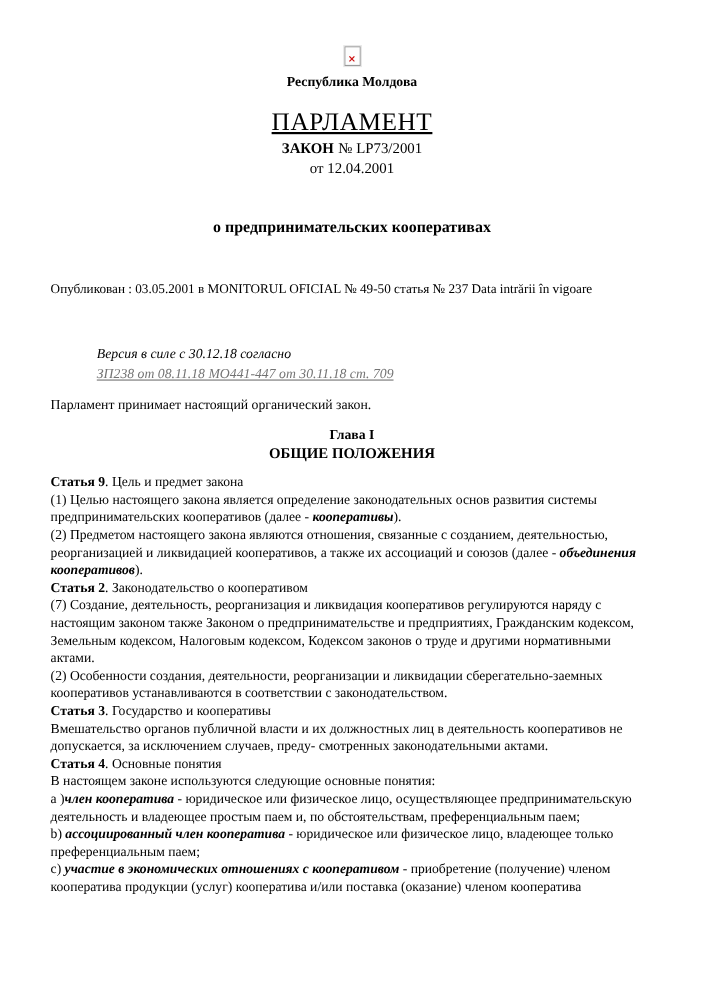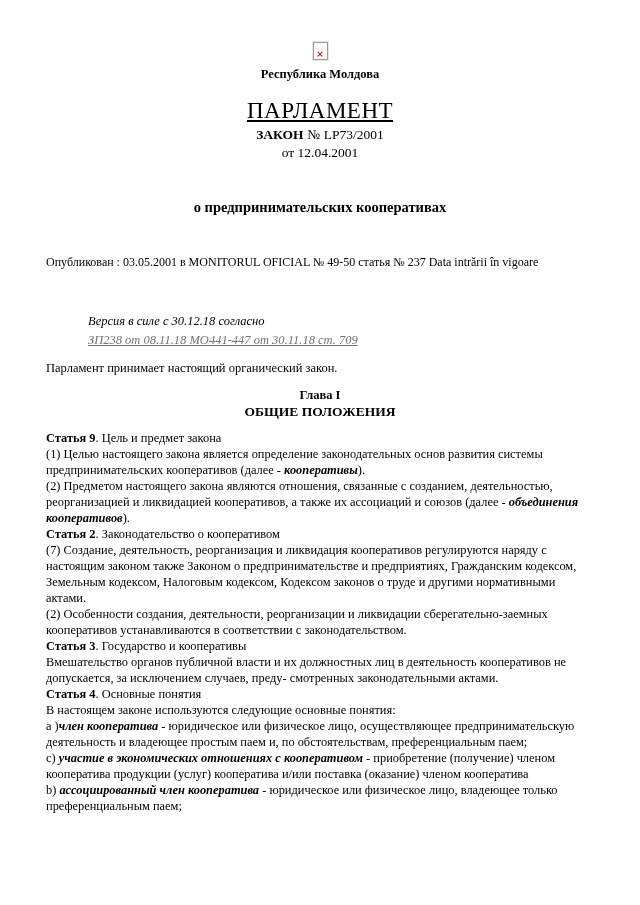--- a/index.html
+++ b/index.html
@@ -96,17 +96,17 @@
       <p><span>(1) Целью настоящего закона является определение законодательных основ развития системы предпринимательских кооперативов (далее - </span><i>кооперативы</i><span>).</span></p>
       <p><span>(2) Предметом настоящего закона являются отношения, связанные с созданием, деятельностью, реорганизацией и ликвидацией кооперативов, а также их ассоциаций и союзов (далее - </span><i>объединения кооперативов</i><span>).</span></p>
       <p><b>Статья 2</b><span>. Законодательство о кооперативом</span></p>
       <p><span>(7) Создание, деятельность, реорганизация и ликвидация кооперативов регулируются наряду с настоящим законом также Законом о предпринимательстве и предприятиях, Гражданским кодексом, Земельным кодексом, Налоговым кодексом, Кодексом законов о труде и другими нормативными актами.</span></p>
       <p><span>(2) Особенности создания, деятельности, реорганизации и ликвидации сберегательно-заемных кооперативов устанавливаются в соответствии с законодательством.</span></p>
       <p><b>Статья 3</b><span>. Государство и кооперативы</span></p>
       <p><span>Вмешательство органов публичной власти и их должностных лиц в деятельность кооперативов не допускается, за исключением случаев, преду- смотренных законодательными актами.</span></p>
       <p><b>Статья 4</b><span>. Основные понятия</span></p>
       <p><span>В настоящем законе используются следующие основные понятия:</span></p>
       <p><span>a )</span><i>член кооператива</i><span> - юридическое или физическое лицо, осуществляющее предпринимательскую деятельность и владеющее простым паем и, по обстоятельствам, преференциальным паем;</span></p>
+      <p><span>b) </span><i>ассоциированный член кооператива</i><span> - юридическое или физическое лицо, владеющее только преференциальным паем;</span></p>
       <p><span>c) </span><i>участие в экономических отношениях с кооперативом</i><span> - приобретение (получение) членом кооператива продукции (услуг) кооператива и/или поставка (оказание) членом кооператива</span></p>
-      <p><span>b) </span><i>ассоциированный член кооператива</i><span> - юридическое или физическое лицо, владеющее только преференциальным паем;</span></p>
     </div>
 
 </div>
 
 </body></html>

